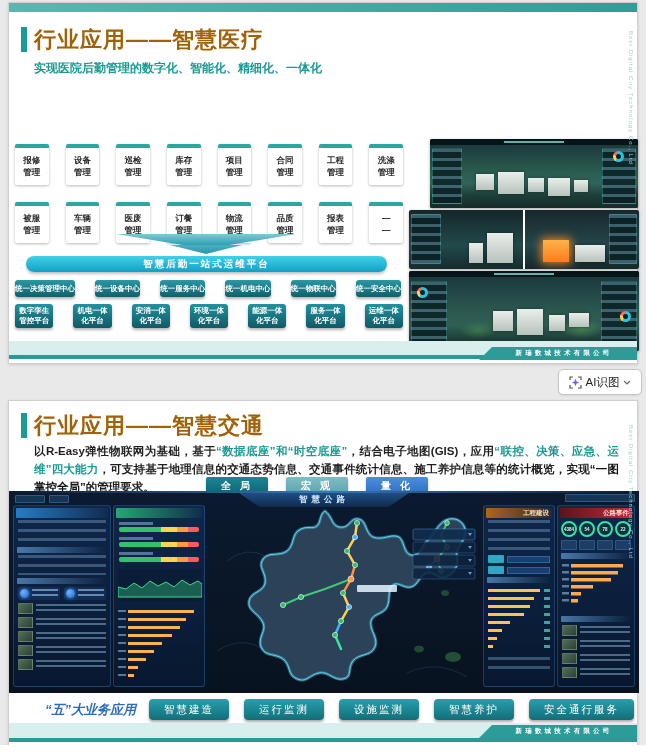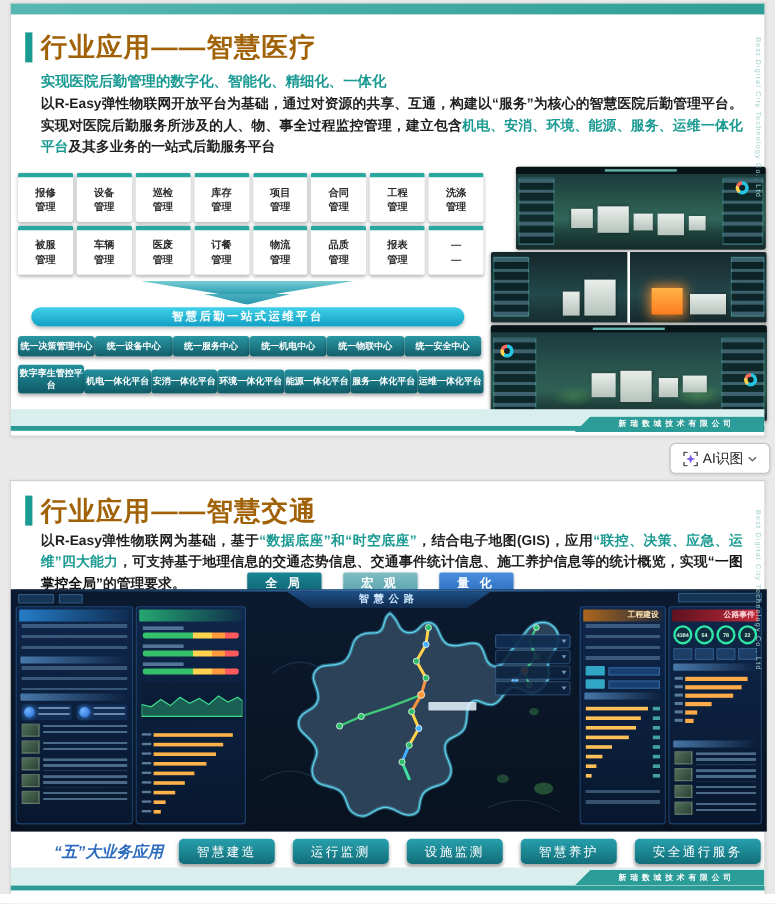--- a/index.html
+++ b/index.html
@@ -15,32 +15,32 @@
   background:linear-gradient(90deg,#57b8b1,#2f9e97)}
 .titlebar{position:absolute;width:6px;height:25px;background:#1a9a92}
 .stitle{position:absolute;font-size:22px;font-weight:bold;color:#a16207;letter-spacing:1px;white-space:nowrap}
 .ssub{position:absolute;font-size:12px;font-weight:bold;color:#1a9a92;white-space:nowrap}
 .para{position:absolute;font-size:11.5px;line-height:1.55;color:#1f1f1f;font-weight:600;text-align:justify}
 .para .hl{color:#1a9a92;font-weight:700}
 .para .bd{color:#111;font-weight:800}
 .sidetext{position:absolute;writing-mode:vertical-rl;font-size:6px;color:#9fd3cd;letter-spacing:1px}
 
 
-.modgrid{position:absolute;display:grid;grid-template-columns:repeat(8,1fr);gap:3px}
+.modgrid{position:absolute;display:grid;grid-template-columns:repeat(8,1fr);gap:17px}
 .modcell{height:41px;background:#fff;border-radius:2px;border-top:4px solid #2aa8a0;
   box-shadow:0 1px 3px rgba(0,0,0,.28);display:flex;flex-direction:column;align-items:center;
   justify-content:center;font-size:8.5px;font-weight:700;color:#2b2b2b;line-height:1.35;text-align:center}
 .funnel1{position:absolute;background:linear-gradient(180deg,#79ccd2,#2f9fb4);
   clip-path:polygon(0 0,100% 0,63% 100%,37% 100%)}
 .funnel2{position:absolute;background:linear-gradient(180deg,#49b0bf,#2a95ab);
   clip-path:polygon(0 0,100% 0,50% 100%)}
 .platbar{position:absolute;border-radius:8px;background:linear-gradient(180deg,#41d1e8,#12a0c6);
   box-shadow:0 2px 3px rgba(0,0,0,.25);display:flex;align-items:center;justify-content:center;
   color:#fff;font-size:9.5px;font-weight:bold;letter-spacing:2px}
-.btnrow{position:absolute;display:flex;gap:0;align-items:flex-end}
+.btnrow{position:absolute;display:flex;gap:20px;align-items:center}
 .cbtn{flex:1;height:17px;border-radius:3px;background:linear-gradient(180deg,#2a98a4,#115f6b);
   box-shadow:0 2px 3px rgba(0,0,0,.3);color:#fff;font-size:7.5px;font-weight:700;display:flex;
   align-items:center;justify-content:center;white-space:nowrap}
 .pbtn{flex:1;min-height:20px;border-radius:3px;background:linear-gradient(180deg,#23919e,#0f5a66);
   box-shadow:0 2px 3px rgba(0,0,0,.3);color:#fff;font-size:7.5px;font-weight:700;display:flex;
   align-items:center;justify-content:center;text-align:center;line-height:1.3;padding:2px 1px}
 
 
 .shot{position:absolute;border-radius:2px;overflow:hidden;background:#0e1c21;box-shadow:0 1px 3px rgba(0,0,0,.35)}
 .shot .tb{position:absolute;left:0;top:0;right:0;height:6px;background:rgba(6,20,24,.92)}
@@ -138,23 +138,20 @@
 </head>
 <body>
 
 <div id="canvas">
 
   <div class="slide" style="top:2px;height:362px">
     <div class="topstrip"></div>
     <div class="titlebar" style="left:12px;top:24px"></div>
     <div class="stitle" style="left:25px;top:22px">行业应用——智慧医疗</div>
     <div class="ssub" style="left:25px;top:57px">实现医院后勤管理的数字化、智能化、精细化、一体化</div>
-    <div class="para" style="left:25px;top:76px;width:585px">
-      
-    <span class="">以R-Easy弹性物联网开放平台为基础，通过对资源的共享、互通，构建以“服务”为核心的智慧医院后勤管理平台。实现对医院后勤服务所涉及的人、物、事全过程监控管理，建立包含</span><span class="hl">机电、安消、环境、能源、服务、运维一体化平台</span><span class="">及其多业务的一站式后勤服务平台</span></div>
 
     <div class="modgrid" style="left:6px;top:141px;width:388px">
 
         <div class="modcell">
           <span>报修</span>
           <span>管理</span>
         </div>
 
         <div class="modcell">
           <span>设备</span>

